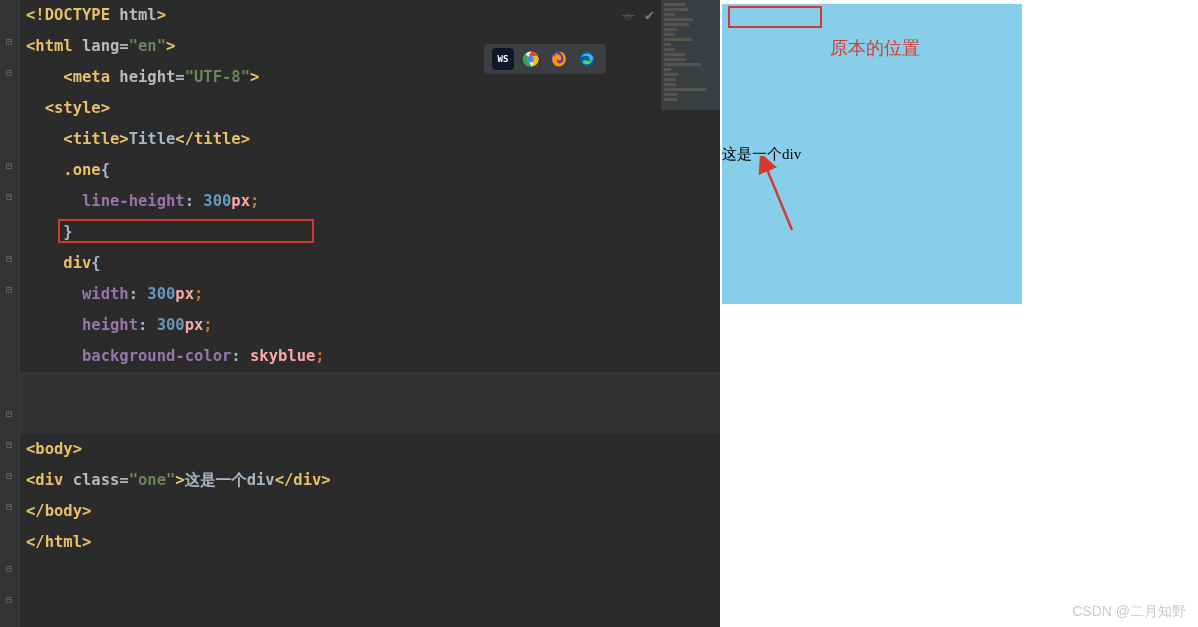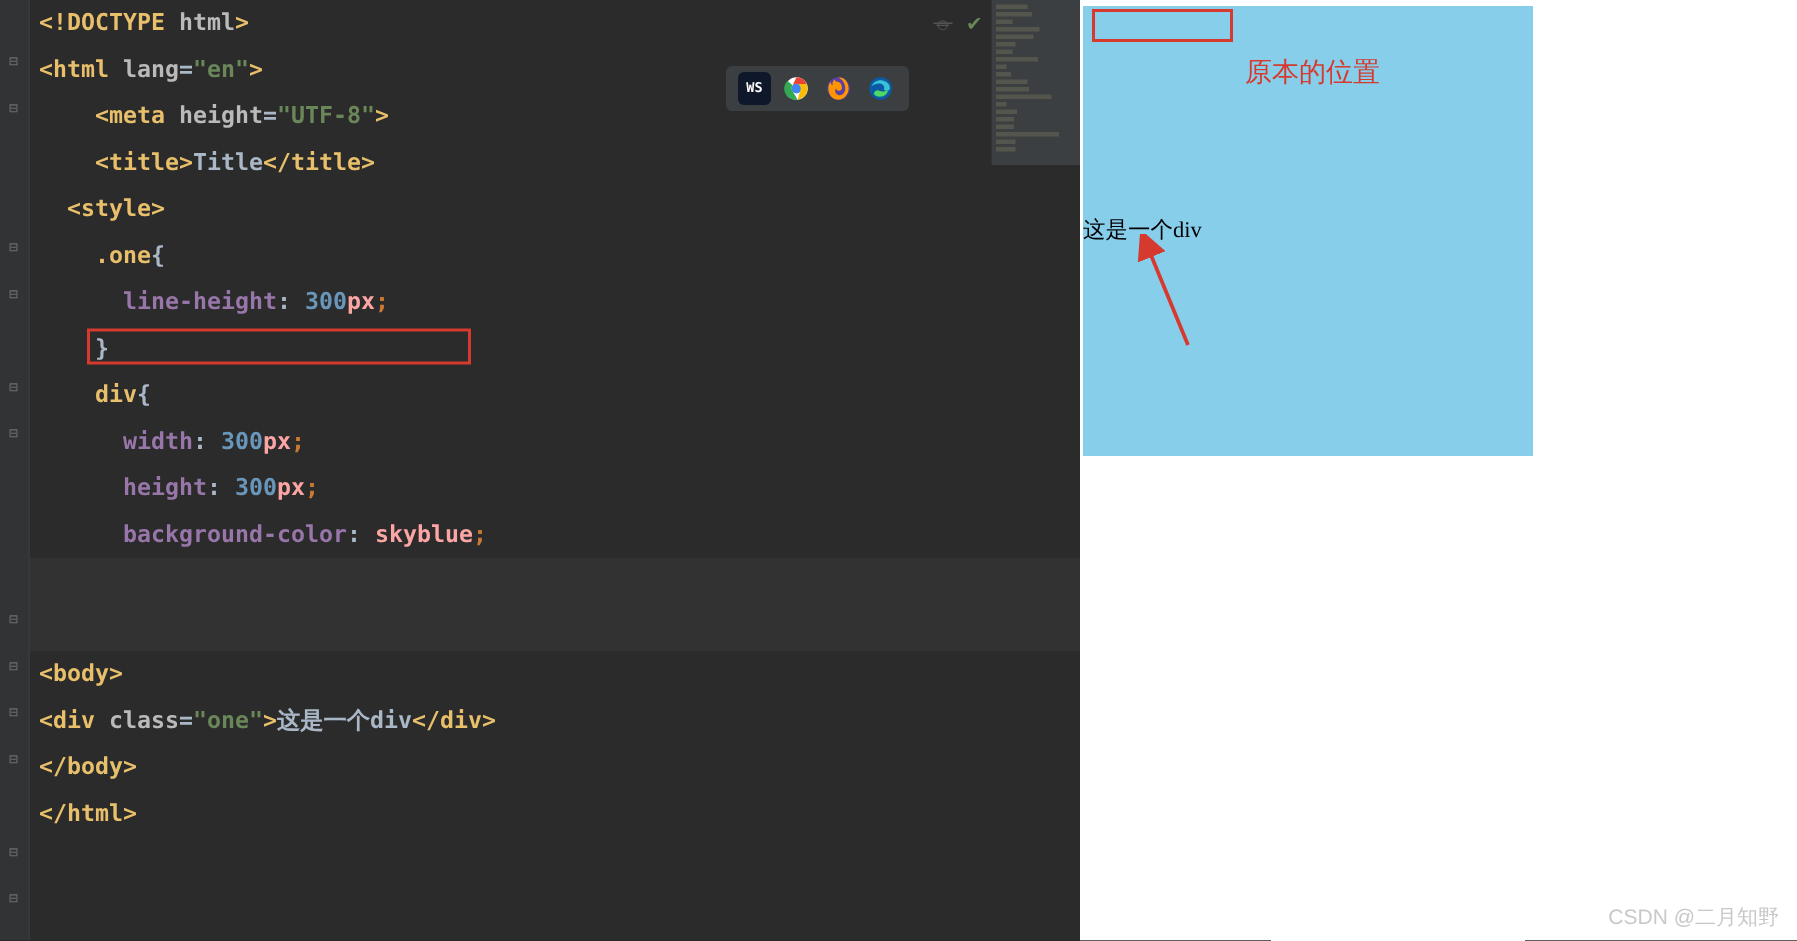--- a/index.html
+++ b/index.html
@@ -166,22 +166,22 @@
     <span class="fold-mark" style="top:439px">⊟</span>
     <span class="fold-mark" style="top:470px">⊟</span>
     <span class="fold-mark" style="top:501px">⊟</span>
     <span class="fold-mark" style="top:563px">⊟</span>
     <span class="fold-mark" style="top:594px">⊟</span>
   </div>
   <div class="code-area" id="code-area">
       <div class="code-line"><span></span><span class="c-tag">&lt;!DOCTYPE </span><span class="c-attr">html</span><span class="c-tag">&gt;</span></div>
       <div class="code-line"><span></span><span class="c-tag">&lt;html </span><span class="c-attr">lang</span><span class="c-op">=</span><span class="c-val">"en"</span><span class="c-tag">&gt;</span></div>
       <div class="code-line"><span>    </span><span class="c-tag">&lt;meta </span><span class="c-attr">height</span><span class="c-op">=</span><span class="c-val">"UTF-8"</span><span class="c-tag">&gt;</span></div>
+      <div class="code-line"><span>  </span><span class="c-tag">&lt;style&gt;</span></div>
       <div class="code-line"><span>    </span><span class="c-tag">&lt;title&gt;</span><span class="c-text">Title</span><span class="c-tag">&lt;/title&gt;</span></div>
-      <div class="code-line"><span>  </span><span class="c-tag">&lt;style&gt;</span></div>
       <div class="code-line"><span>    </span><span class="c-sel">.one</span><span class="c-op">{</span></div>
       <div class="code-line"><span>      </span><span class="c-prop">line-height</span><span class="c-op">: </span><span class="c-num">300</span><span class="c-kw">px</span><span class="c-punc">;</span></div>
       <div class="code-line"><span>    </span><span class="c-op">}</span></div>
       <div class="code-line"><span>    </span><span class="c-sel">div</span><span class="c-op">{</span></div>
       <div class="code-line"><span>      </span><span class="c-prop">width</span><span class="c-op">: </span><span class="c-num">300</span><span class="c-kw">px</span><span class="c-punc">;</span></div>
       <div class="code-line"><span>      </span><span class="c-prop">height</span><span class="c-op">: </span><span class="c-num">300</span><span class="c-kw">px</span><span class="c-punc">;</span></div>
       <div class="code-line"><span>      </span><span class="c-prop">background-color</span><span class="c-op">: </span><span class="c-kw">skyblue</span><span class="c-punc">;</span></div>
       <div class="code-line"><span>    </span><span class="c-op">}</span></div>
       <div class="code-line"><span></span><span class="c-tag">&lt;/head&gt;</span></div>
       <div class="code-line"><span></span><span class="c-tag">&lt;body&gt;</span></div>

